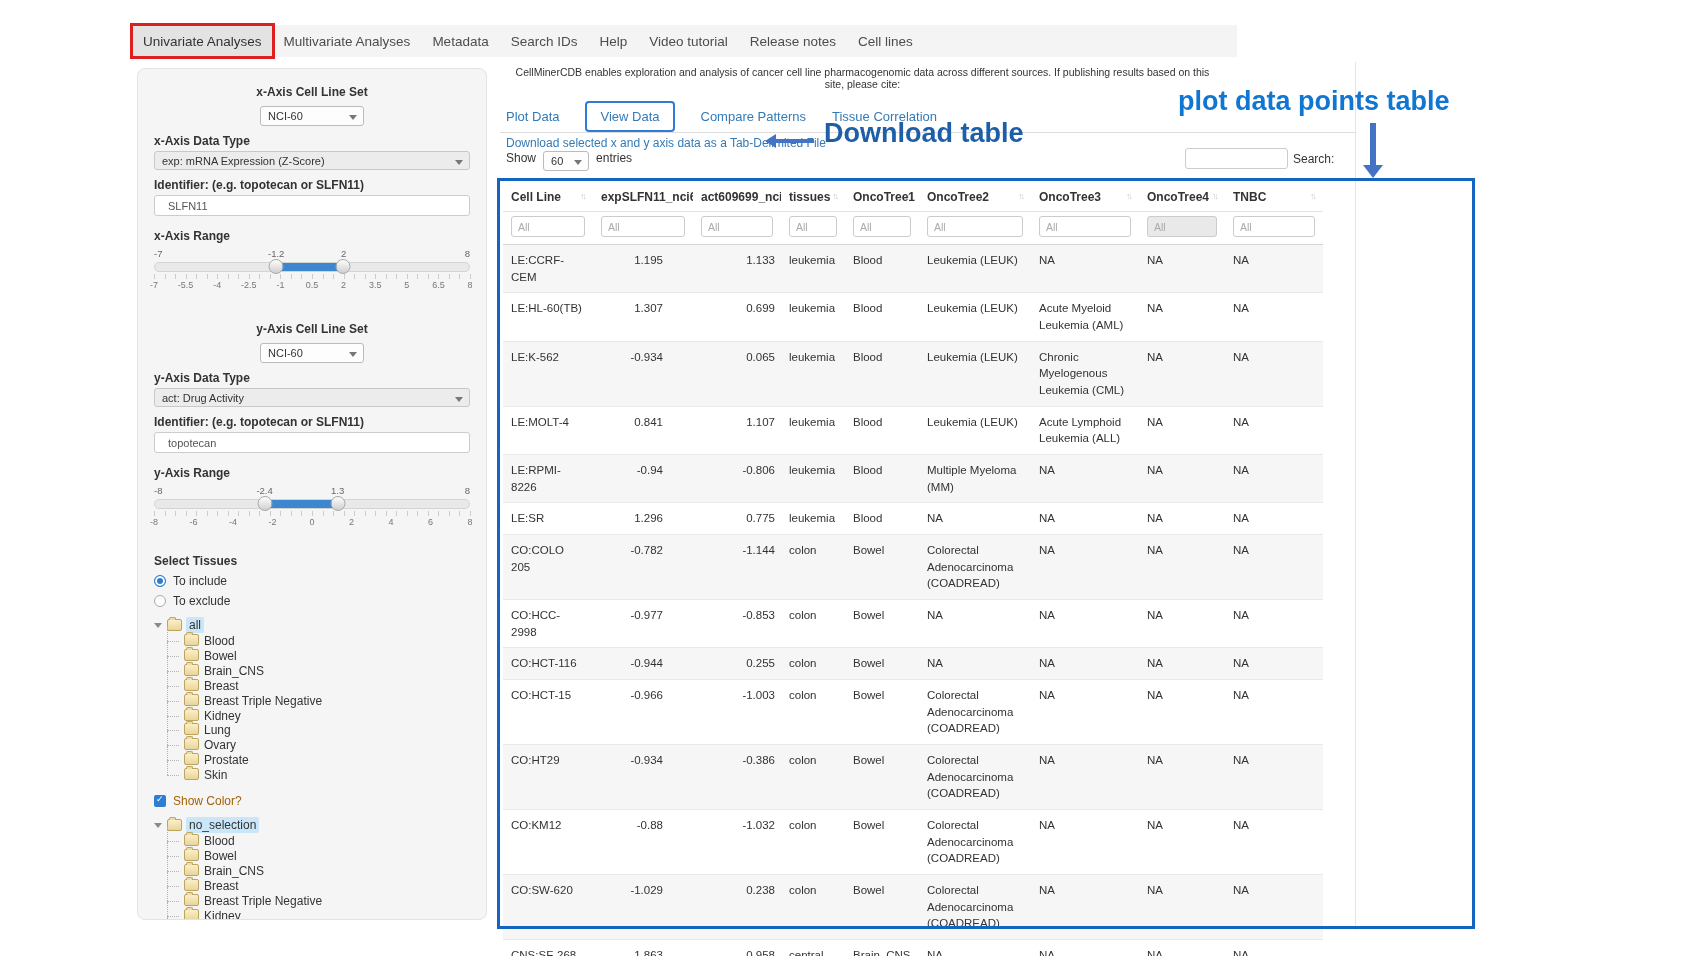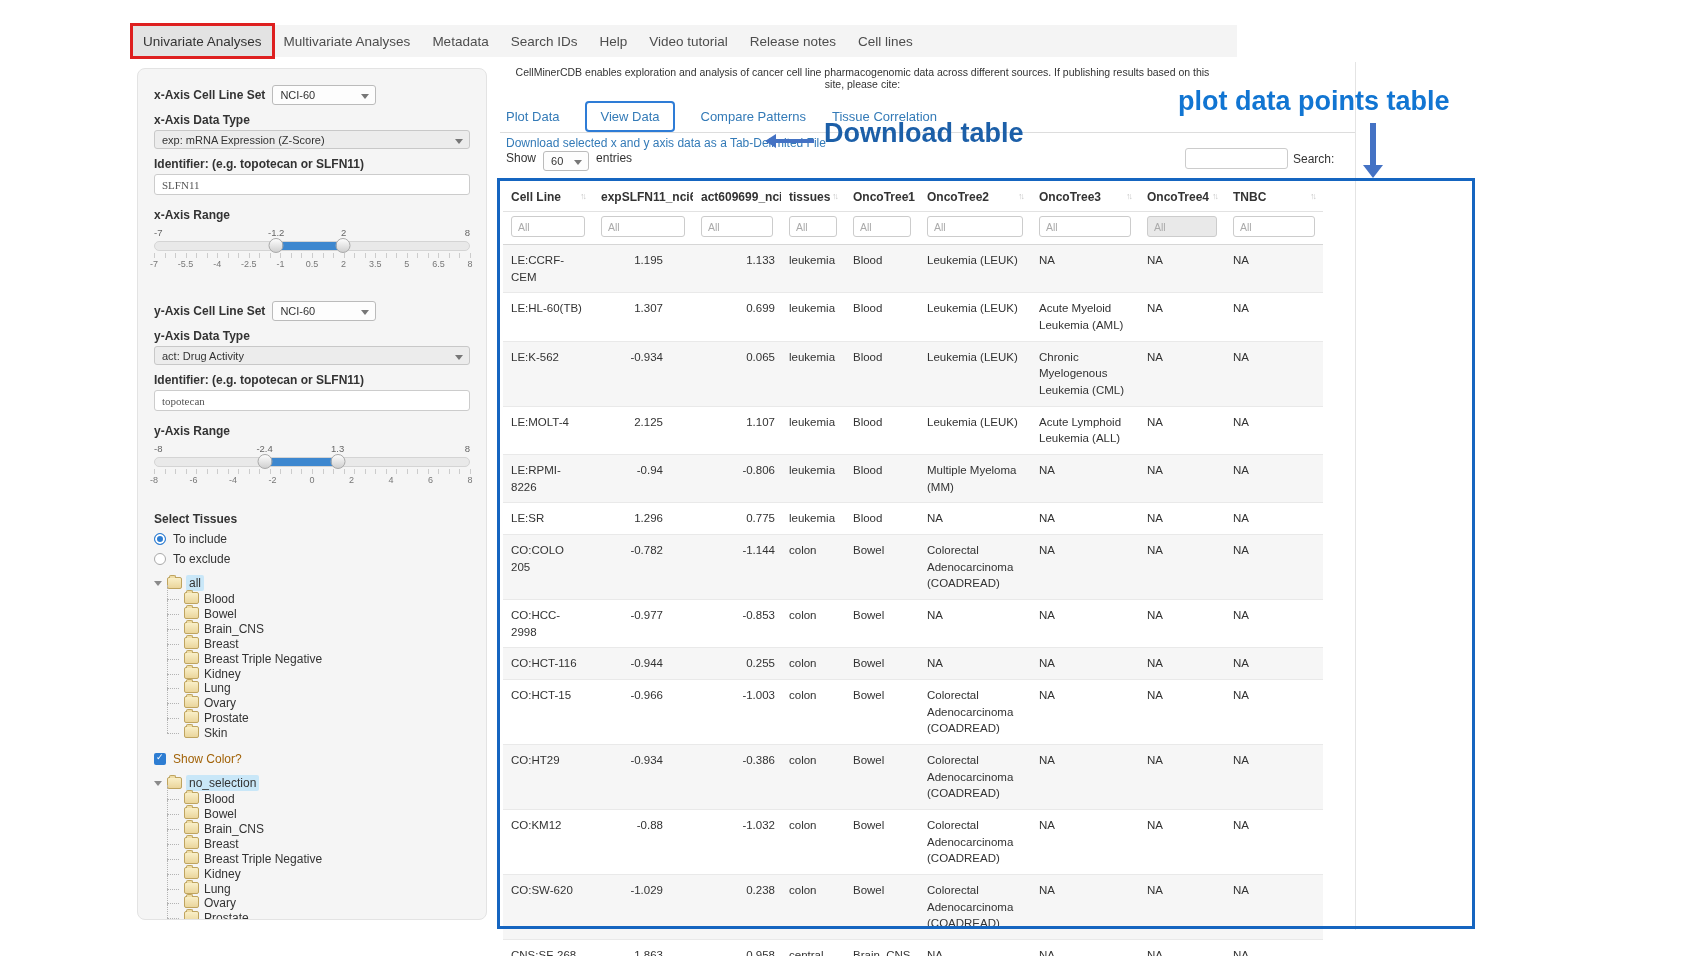--- a/index.html
+++ b/index.html
@@ -11,30 +11,30 @@
           display:flex;align-items:stretch;}
   .nav-tab{position:relative;display:flex;align-items:center;padding:0 11px;font-size:13.5px;
            color:#4d4d4d;cursor:pointer;white-space:nowrap;}
   .nav-tab.active{background:#e3e3e3;color:#333;}
   .red-box{position:absolute;left:-2px;right:-2px;top:-2px;bottom:-2px;border:3px solid #de1f1f;pointer-events:none;}
 
   
   .sidebar{position:absolute;left:137px;top:68px;width:350px;height:852px;background:#f5f5f5;
            border:1px solid #e3e3e3;border-radius:8px;box-sizing:border-box;padding:14px 16px;overflow:hidden;}
   .form-label{font-size:12px;font-weight:bold;color:#333;margin:8px 0 3px;}
-  .inline-row{display:flex;align-items:center;gap:7px;margin-top:2px;}
+  .inline-row{display:flex;align-items:center;gap:7px;margin-top:2px;flex-direction:column;}
   .inline-row .form-label{margin:0;}
   .sel{position:relative;height:20px;border:1px solid #bbb;border-radius:3px;background:#fdfdfd;
        font-size:11px;color:#333;display:flex;align-items:center;padding:0 20px 0 7px;box-sizing:border-box;cursor:pointer;}
   .sel::after{content:'';position:absolute;right:6px;top:8px;border-left:4px solid transparent;
        border-right:4px solid transparent;border-top:5px solid #777;}
   .sel.small{width:104px;}
   .sel.wide{width:100%;background:#ececec;border-color:#c8c8c8;height:19px;}
   .text-input{width:100%;height:21px;border:1px solid #ccc;border-radius:3px;background:#fff;
-       font-size:11px;color:#555;padding:0 7px;box-sizing:border-box;font-family:Liberation Serif, serif;}
+       font-size:11px;color:#555;padding:0 13px;box-sizing:border-box;font-family:Liberation Sans, sans-serif;}
 
   
   .slider{position:relative;margin-top:5px;height:48px;}
   .s-top{position:relative;height:11px;font-size:9.5px;color:#666;}
   .s-top span{position:absolute;top:0;}
   .s-min{left:0;}.s-max{right:0;}
   .s-from,.s-to{transform:translateX(-50%);}
   .s-track{position:relative;height:8px;background:#e9e9e9;border:1px solid #d4d4d4;border-radius:5px;margin-top:3px;}
   .s-bar{position:absolute;top:0;bottom:0;background:#3d87cf;}
   .s-handle{position:absolute;top:-4px;width:15px;height:15px;border-radius:50%;
@@ -435,21 +435,21 @@
           <td class="num">0.065</td>
           <td>leukemia</td>
           <td>Blood</td>
           <td>Leukemia (LEUK)</td>
           <td>Chronic Myelogenous Leukemia (CML)</td>
           <td>NA</td>
           <td>NA</td>
         </tr>
         <tr>
           <td>LE:MOLT-4</td>
-          <td class="num">2.125</td>
+          <td class="num">0.841</td>
           <td class="num">1.107</td>
           <td>leukemia</td>
           <td>Blood</td>
           <td>Leukemia (LEUK)</td>
           <td>Acute Lymphoid Leukemia (ALL)</td>
           <td>NA</td>
           <td>NA</td>
         </tr>
         <tr>
           <td>LE:RPMI-8226</td>

